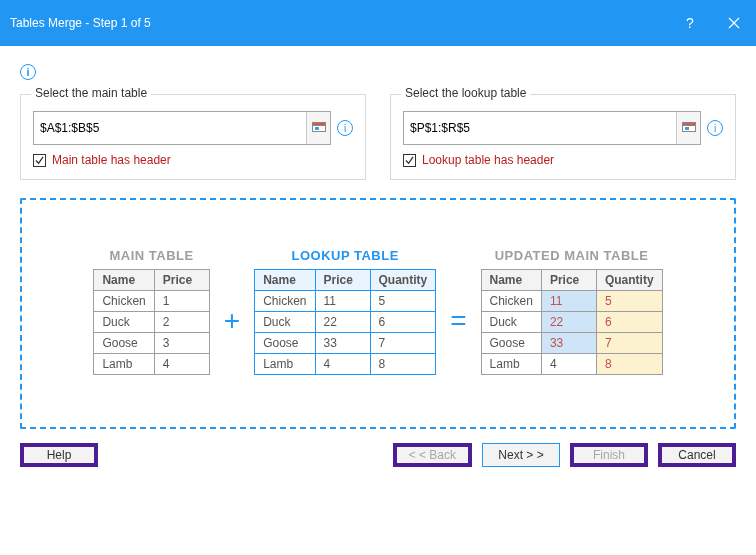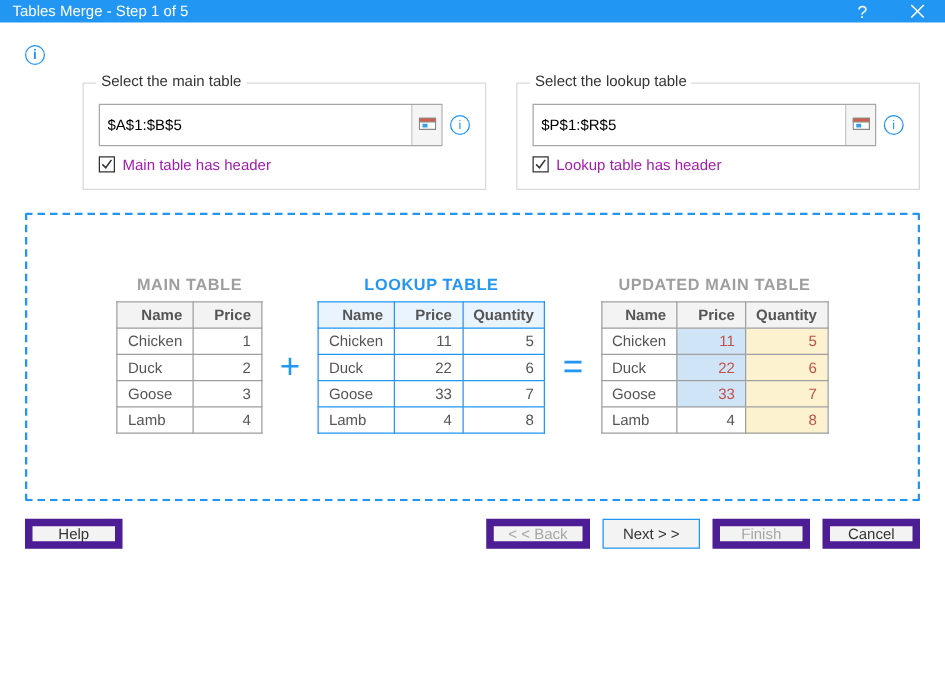--- a/index.html
+++ b/index.html
@@ -11,21 +11,21 @@
     width: 756px;
     height: 555px;
     overflow: hidden;
     color: #444;
   }
 
   
   .titlebar {
     background: #2196f3;
     color: #fff;
-    height: 18px;
+    height: 46px;
     display:flex;
     align-items:center;
     padding: 0 0 0 10px;
     font-size: 12px;
   }
   .titlebar .title { flex:1; }
   .tb-btn {
     width: 44px; height:30px;
     display:flex; align-items:center; justify-content:center;
     color:#fff;
@@ -51,21 +51,20 @@
   }
   .heading {
     color:#2196f3;
     font-size:15px;
   }
 
   .selectors {
     display:flex;
     gap:24px;
     margin-bottom:18px;
-    margin-left:46px;
   }
   .sel-box {
     flex:1;
     border:1px solid #d9d9d9;
     padding:8px 12px 12px 12px;
     position:relative;
   }
   .sel-box .legend {
     position:absolute;
     top:-9px; left:10px;
@@ -98,24 +97,24 @@
     width:24px;
     display:flex;align-items:center;justify-content:center;
     border-left:1px solid #c8c8c8;
     background:#f5f5f5;
   }
   .ext-info {
     width:16px;height:16px;border:1px solid #2196f3;border-radius:50%;
     color:#2196f3;font-size:10px;display:flex;align-items:center;justify-content:center;
   }
   .checkbox-row {
-    display:flex; align-items:flex-start; gap:6px;
+    display:flex; align-items:flex-end; gap:6px;
     margin-top:6px;
     font-size:12px;
-    color:#a21caf;
+    color:#b91c1c;
   }
   .cb { width:13px;height:13px;border:1px solid #333;display:flex;align-items:center;justify-content:center;}
   .cb svg { width:9px;height:9px; }
 
   
   .preview {
     border:2px dashed #2196f3;
     border-radius:2px;
     padding: 48px 24px 52px 24px;
     display:flex;
@@ -135,21 +134,21 @@
 
   table.preview-table {
     border-collapse:collapse;
     font-size:12px;
   }
   table.preview-table th,
   table.preview-table td {
     border:1px solid #9e9e9e;
     padding:3px 8px;
     min-width:55px;
-    text-align:right;
+    text-align:left;
     background:#fff;
     color:#555;
   }
   table.preview-table th {
     background:#f3f3f3;
     font-weight:600;
     color:#555;
   }
   table.preview-table.blue-border th,
   table.preview-table.blue-border td { border-color:#2196f3; }
@@ -173,21 +172,21 @@
   .footer {
     display:flex;
     gap:10px;
     padding: 0 20px 16px 20px;
     align-items:center;
   }
   .footer .spacer{ flex:1; }
   .btn {
     min-width:78px;
     height:24px;
-    border:6px solid #4c1d95;
+    border:4px solid #4c1d95;
     background:#f3f3f3;
     font-size:12px;
     display:flex;align-items:center;justify-content:center;
     color:#333;
     padding:0 12px;
   }
   .btn.disabled { color:#a7a7a7; }
   .btn.primary { border:1px solid #2196f3; }
 </style>
 </head>

